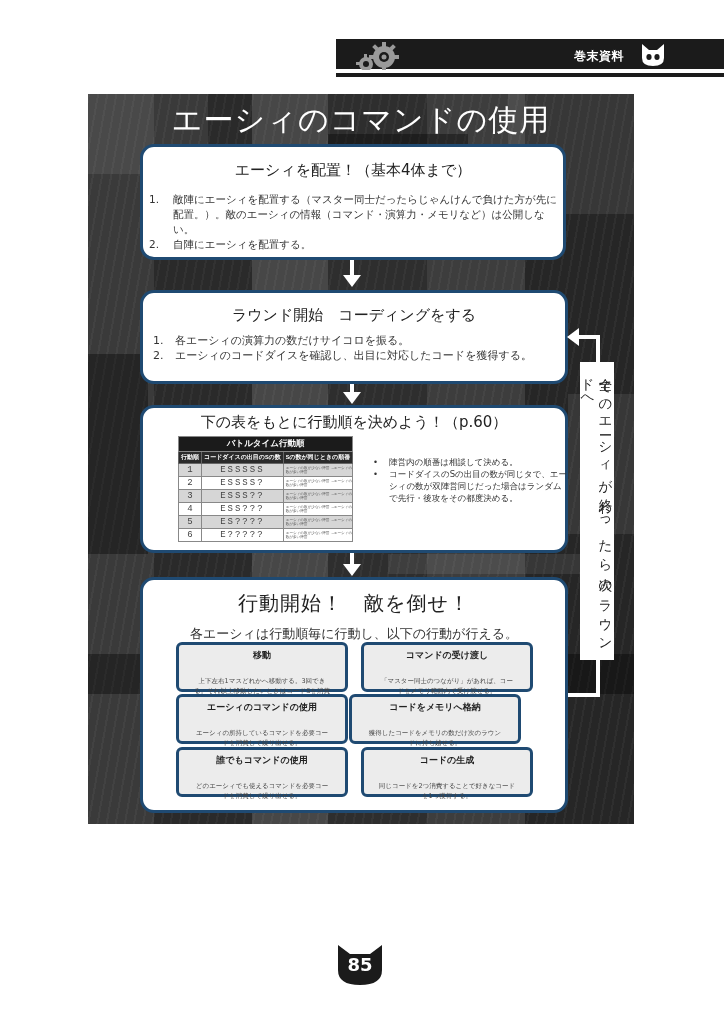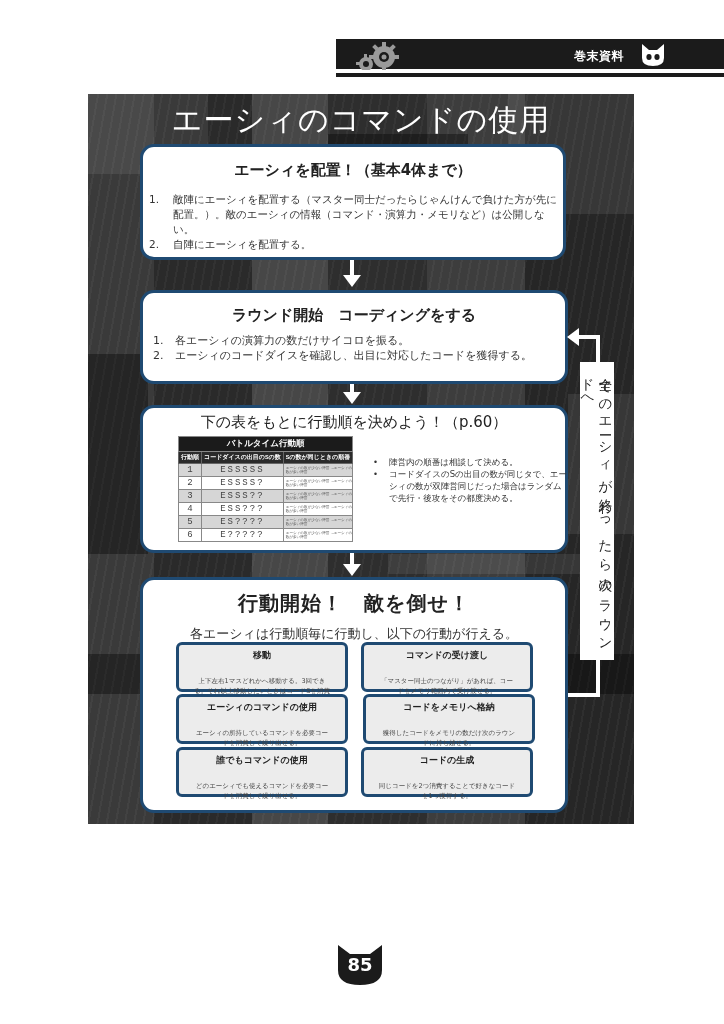--- a/index.html
+++ b/index.html
@@ -21,21 +21,21 @@
       linear-gradient(90deg, #3a3a3a 0 12%, #2a2a2a 12% 30%, #474747 30% 44%, #2e2e2e 44% 62%, #3d3d3d 62% 80%, #262626 80% 100%);
     overflow: hidden;
   }
   .panel .tile { position: absolute; background: rgba(255,255,255,0.08); }
   .panel .tile.d { background: rgba(0,0,0,0.35); }
   .panel-title { position: absolute; left: 0; width: 100%; top: 6px; text-align: center; color: #ffffff; font-size: 30px; letter-spacing: 1px; font-weight: normal; }
 
   .card {
     position: absolute; background: #ffffff; border: 3px solid #1f4a72; border-radius: 14px;
   }
-  .card h2 { text-align: center; font-size: 16px; font-weight: bold; color: #222; }
+  .card h2 { text-align: center; font-size: 16px; font-weight: normal; color: #222; }
   .card ol { list-style: none; }
   .card ol li { position: relative; padding-left: 30px; font-size: 10.5px; line-height: 15px; color: #333; }
   .card ol li .num { position: absolute; left: 6px; top: 0; }
 
   .card1 { left: 52px; top: 50px; width: 426px; height: 116px; }
   .card1 h2 { margin-top: 14px; font-size: 15px; }
   .card1 ol { margin-top: 12px; }
 
   .card2 { left: 52px; top: 196px; width: 428px; height: 94px; }
   .card2 h2 { margin-top: 13px; font-size: 15px; }
@@ -209,21 +209,21 @@
       <div class="a-desc">上下左右1マスどれかへ移動する。3回できる。それ以上移動したいときはコードSを消費する。</div>
     </div>
     <div class="action" style="left:218px;top:62px;">
       <div class="a-title">コマンドの受け渡し</div>
       <div class="a-desc">「マスター同士のつながり」があれば、コードをメモリ範囲内で受け渡せる。</div>
     </div>
     <div class="action" style="left:33px;top:114px;">
       <div class="a-title">エーシィのコマンドの使用</div>
       <div class="a-desc">エーシィの所持しているコマンドを必要コードを消費して繰り出せる。</div>
     </div>
-    <div class="action" style="left:220px;top:114px;">
+    <div class="action" style="left:206px;top:114px;">
       <div class="a-title">コードをメモリへ格納</div>
       <div class="a-desc">獲得したコードをメモリの数だけ次のラウンドに持ち越せる。</div>
     </div>
     <div class="action" style="left:33px;top:167px;">
       <div class="a-title">誰でもコマンドの使用</div>
       <div class="a-desc">どのエーシィでも使えるコマンドを必要コードを消費して繰り出せる。</div>
     </div>
     <div class="action" style="left:218px;top:167px;">
       <div class="a-title">コードの生成</div>
       <div class="a-desc">同じコードを2つ消費することで好きなコードを1つ獲得する。</div>

